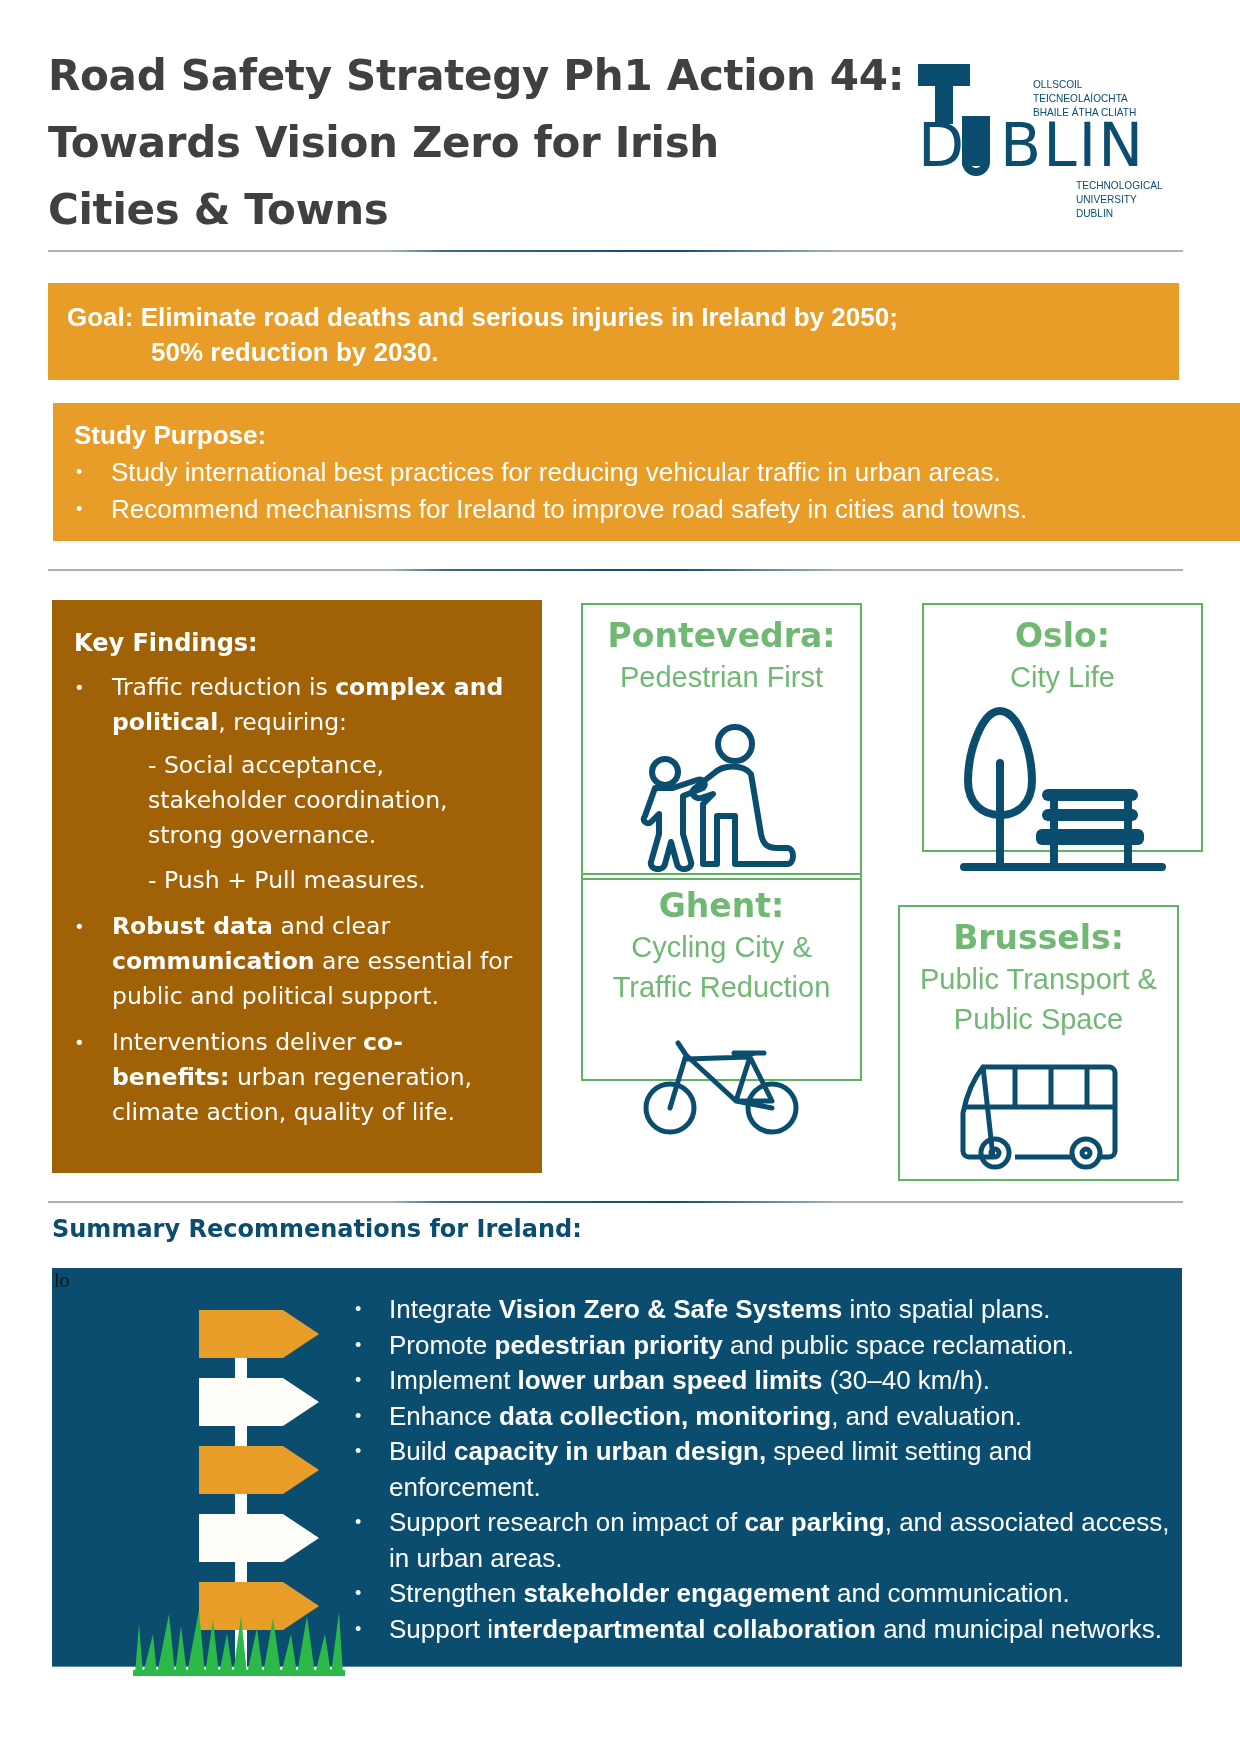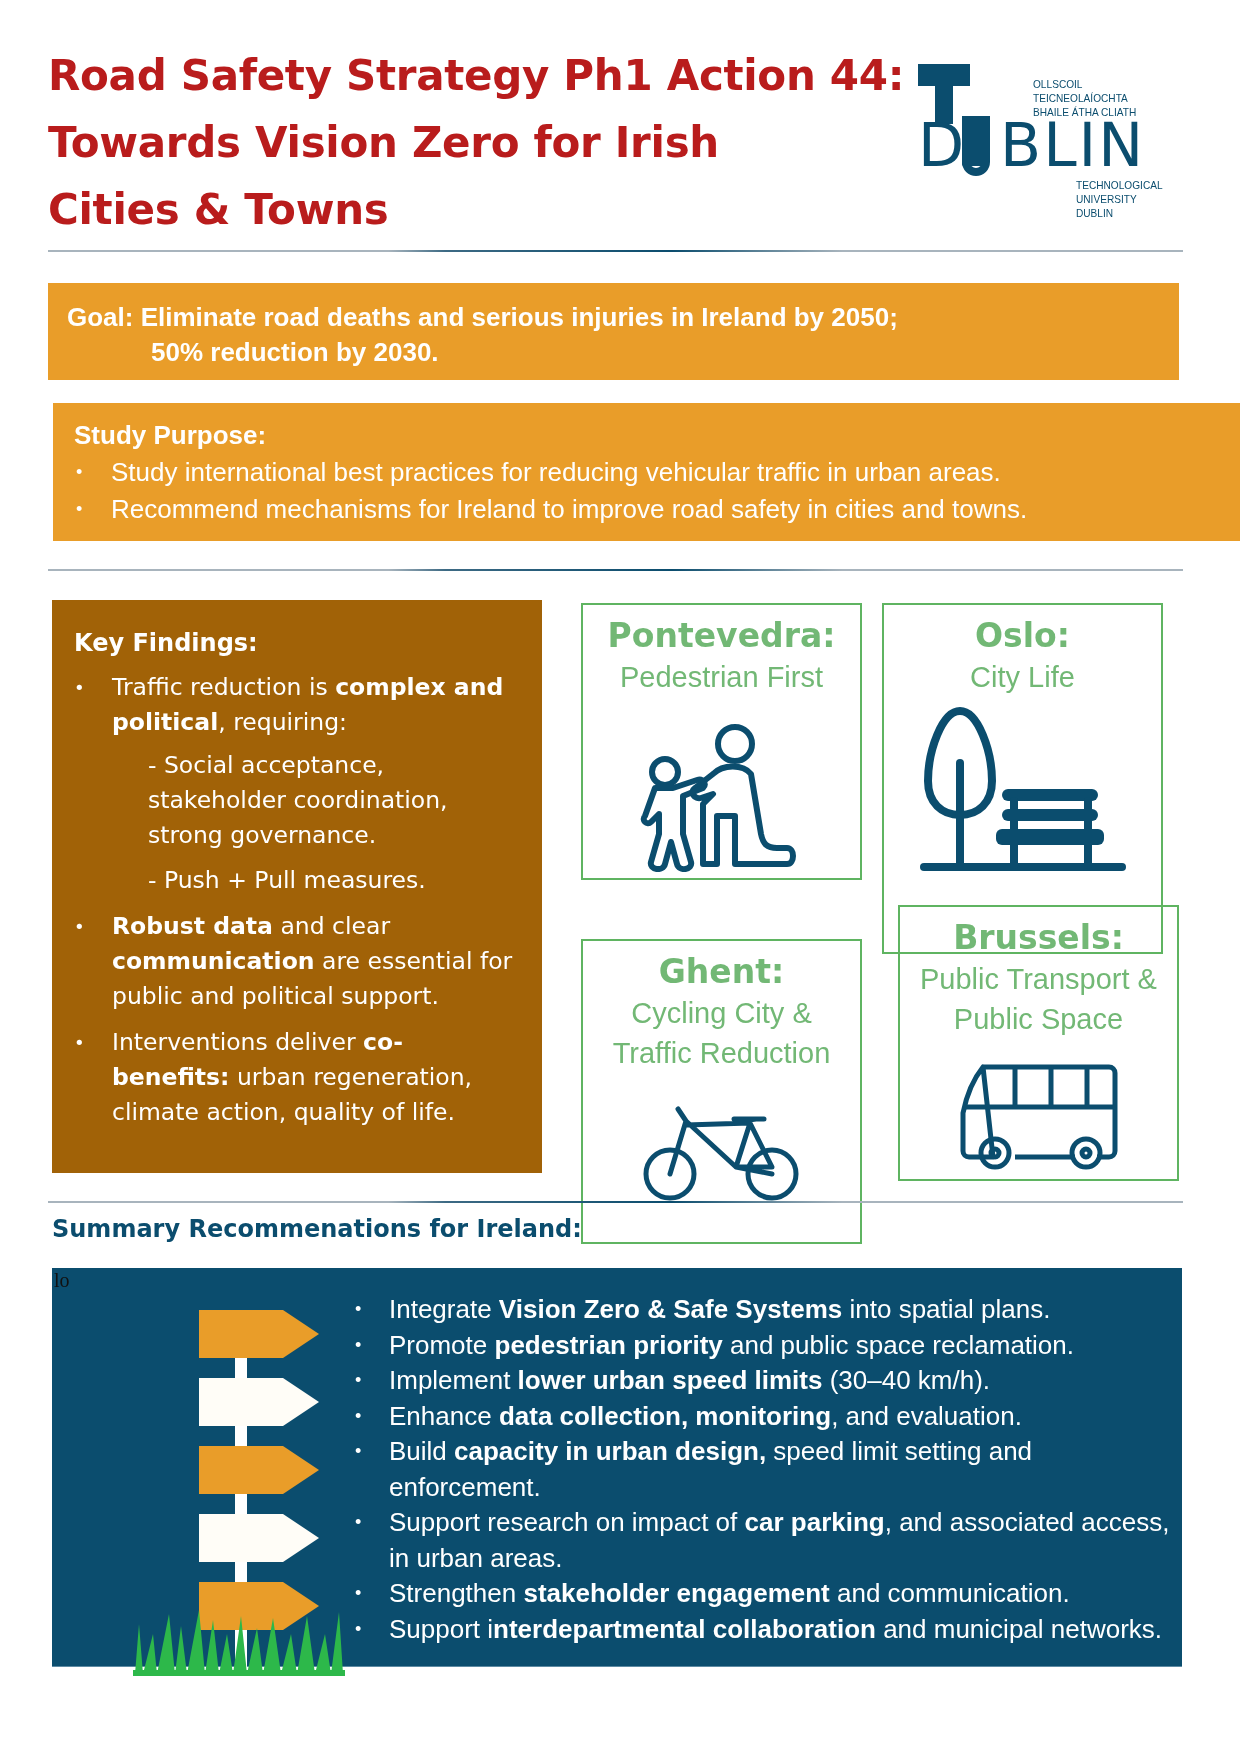--- a/index.html
+++ b/index.html
@@ -1,19 +1,19 @@
 <!DOCTYPE html>
 <html><head>
 <meta charset="utf-8">
 <style>
   * { box-sizing: border-box; margin: 0; padding: 0; }
   html, body { width: 1240px; height: 1754px; background: #ffffff; overflow: hidden; }
   body { position: relative; font-family: "Liberation Sans", "DejaVu Sans", sans-serif; color: #0b4d6e; }
 
-  .title { position: absolute; left: 48px; top: 42px; width: 860px; font-family: "DejaVu Sans", sans-serif; font-weight: bold; font-size: 42px; line-height: 67px; color: #b91c1c; letter-spacing: -0.3px; }
+  .title { position: absolute; left: 48px; top: 42px; width: 860px; font-family: "DejaVu Sans", sans-serif; font-weight: bold; font-size: 42px; line-height: 67px; color: #404040; letter-spacing: -0.3px; }
   .title .line { display: block; white-space: nowrap; }
 
   .logo { position: absolute; left: 918px; top: 60px; width: 270px; height: 150px; }
   .logo svg { display: block; }
   .logo-irish { position: absolute; left: 115px; top: 17px; font-family: "Liberation Sans", sans-serif; font-size: 11.5px; line-height: 14px; color: #0b4d6e; white-space: pre-line; transform: scaleX(0.88); transform-origin: left; }
   .logo-dublin { position: absolute; left: 0; top: 48px; font-family: "DejaVu Sans", sans-serif; font-size: 60px; line-height: 66px; color: #0b4d6e; letter-spacing: 2px; }
   .logo-english { position: absolute; left: 158px; top: 118px; font-family: "Liberation Sans", sans-serif; font-size: 11.5px; line-height: 14px; color: #0b4d6e; white-space: pre-line; transform: scaleX(0.88); transform-origin: left; }
 
   .rule { position: absolute; left: 48px; width: 1135px; height: 2px; background: linear-gradient(90deg, #a8b4bd 0%, #a8b4bd 30%, #3d6a84 35%, #0b4d6e 55%, #a8b4bd 70%, #a8b4bd 100%); }
 
@@ -118,38 +118,38 @@
   <div class="icon" style="top:117px;">
     <svg width="170" height="150" viewBox="0 0 170 150" fill="none" stroke="#0b4d6e" stroke-width="6" stroke-linejoin="round" stroke-linecap="round">
       <circle cx="98" cy="22" r="17"></circle>
       <path d="M76 52 c10-10 30-10 38 0 l10 60 c2 10 6 14 16 14 h10 c8 0 8 16 0 16 h-52 v-48 h-18 v48 h-14 v-60 l10-10 l-12 4 c-6 2-12-6-6-10 z"></path>
       <circle cx="28" cy="50" r="13"></circle>
       <path d="M18 66 h18 l24-8 c6-2 10 4 6 8 l-20 8 v38 l8 28 c2 8-12 10-14 2 l-6-22 l-6 22 c-2 8-16 6-14-2 l8-28 v-20 l-8 8 c-4 4-10-2-6-6 z"></path>
     </svg>
   </div>
 </div>
 
-<div class="city" style="left:882px;top:603px;height:351px;">
+<div class="city" style="left:922px;top:603px;height:249px;">
   <div class="name">Oslo:</div>
   <div class="sub">City Life</div>
   <div class="icon" style="top:100px;">
     <svg width="210" height="170" viewBox="0 0 210 170" fill="none" stroke="#0b4d6e" stroke-linecap="round">
       <path d="M42 6 c-18 0-32 40-32 70 c0 22 14 34 32 34 c18 0 32-12 32-34 c0-30-14-70-32-70 z" stroke-width="8"></path>
       <line x1="42" y1="58" x2="42" y2="160" stroke-width="8"></line>
       <line x1="6" y1="162" x2="204" y2="162" stroke-width="8"></line>
       <rect x="84" y="84" width="96" height="12" rx="6" fill="#0b4d6e" stroke="none"></rect>
       <rect x="84" y="104" width="96" height="12" rx="6" fill="#0b4d6e" stroke="none"></rect>
       <rect x="78" y="124" width="108" height="16" rx="6" fill="#0b4d6e" stroke="none"></rect>
       <line x1="96" y1="96" x2="96" y2="160" stroke-width="8"></line>
       <line x1="170" y1="96" x2="170" y2="160" stroke-width="8"></line>
     </svg>
   </div>
 </div>
 
-<div class="city" style="left:581px;top:939px;height:305px;">
+<div class="city" style="left:581px;top:873px;height:208px;">
   <div class="name">Ghent:</div>
   <div class="sub">Cycling City &amp;</div>
   <div class="sub">Traffic Reduction</div>
   <div class="icon" style="top:160px;">
     <svg width="160" height="105" viewBox="0 0 160 105" fill="none" stroke="#0b4d6e" stroke-width="5" stroke-linecap="round" stroke-linejoin="round">
       <circle cx="28" cy="73" r="24"></circle>
       <circle cx="130" cy="73" r="24"></circle>
       <path d="M28 73 L44 20 L36 8 M44 20 L94 66 L130 73 M44 24 L108 22 L94 66 L130 66 L108 22 M100 20 L114 18 M92 18 L122 18"></path>
     </svg>
   </div>

